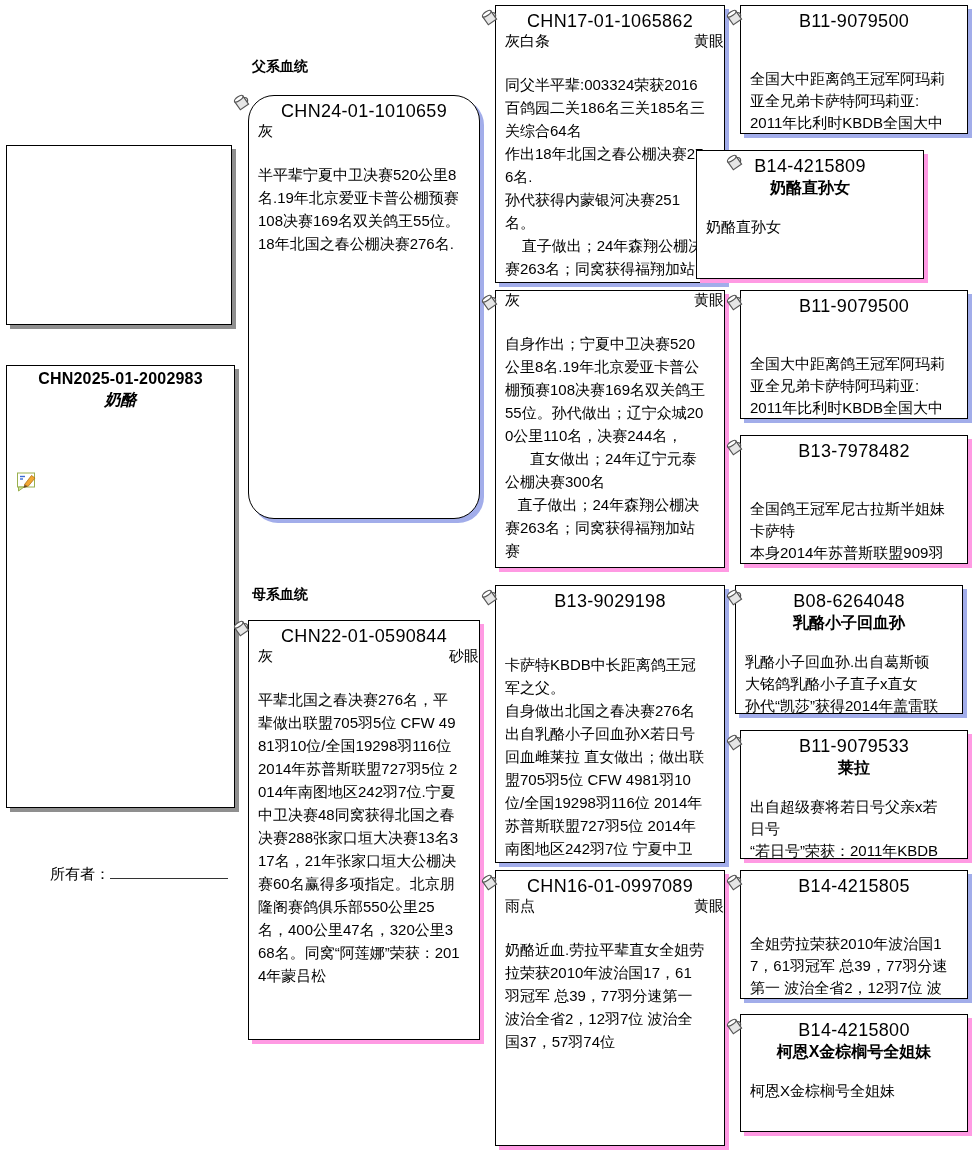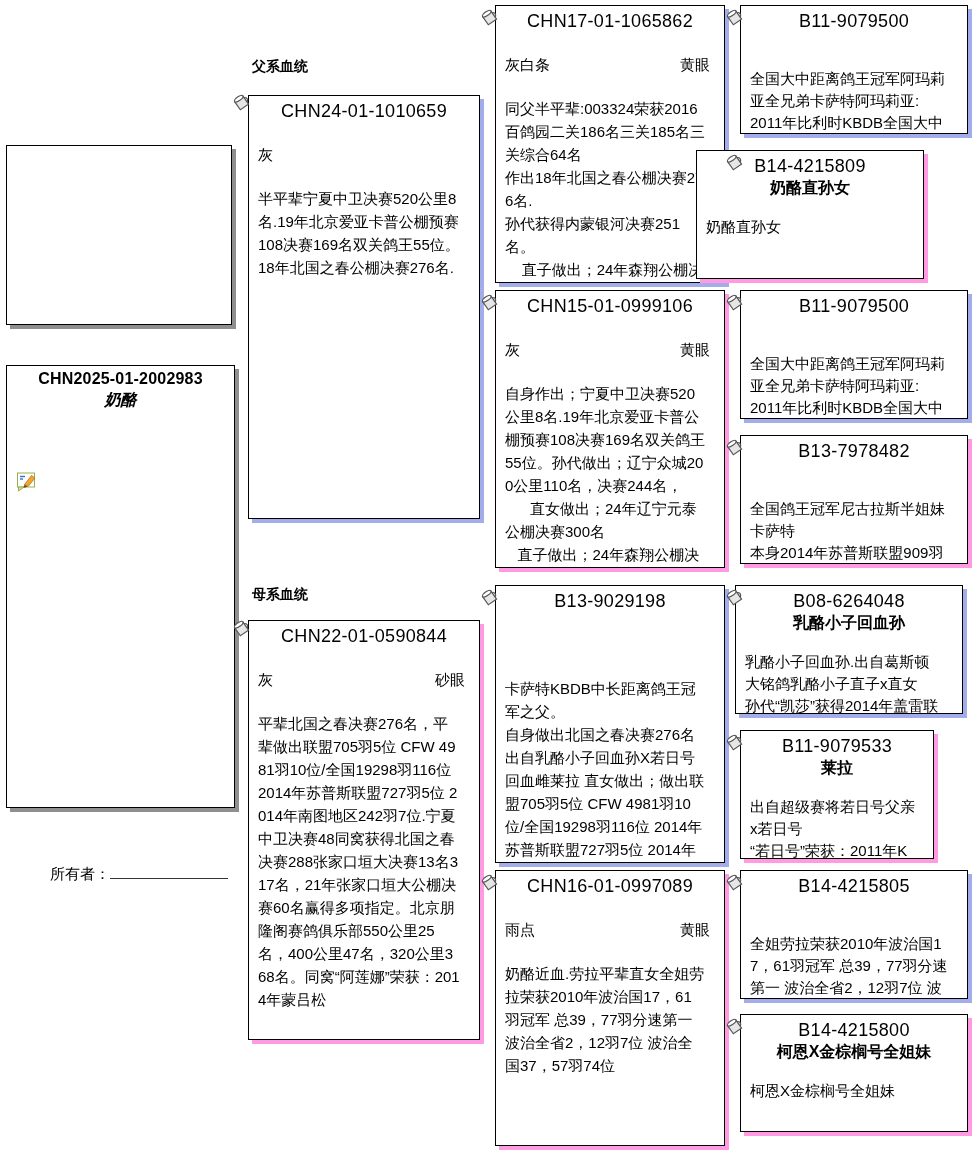--- a/index.html
+++ b/index.html
@@ -7,22 +7,22 @@
     position:relative; width:977px; height:1150px; background:#fff;
     font-family:"Liberation Sans","DejaVu Sans",sans-serif; color:#000;
     overflow:hidden;
   }
   .pbox {
     position:absolute; background:#fff; border:1px solid #000;
     overflow:hidden; box-sizing:border-box;
   }
   .ptitle { font-weight:normal; font-size:18px; text-align:center; margin-top:5px; letter-spacing:.3px; }
   .psub   { font-weight:bold; font-size:16px; text-align:center; margin-top:1px; }
-  .prow   { display:flex; justify-content:space-between; margin-top:24px;
-            padding:0 14px 0 9px; font-size:15px; min-height:20px; }
+  .prow   { display:flex; justify-content:space-between; 
+            padding:0 0 0 9px; font-size:15px; min-height:20px; }
   .pbody  { margin-top:21px; padding:0 18px 0 9px; font-size:15px; line-height:23px;
             white-space:pre-wrap; word-break:break-all; }
   .gg .pbody { margin-top:36px; line-height:22px; }
   .gg.has-sub .pbody { margin-top:17px; }
   .blood-label { position:absolute; font-weight:bold; font-size:14px; }
   .main-title { font-weight:bold; font-size:16px; text-align:center; margin-top:4px; letter-spacing:.2px; }
   .main-name  { font-weight:bold; font-size:16px; text-align:center; margin-top:2px;font-style:italic; }
   .owner-line { position:absolute; left:50px; top:864px; font-size:15px; }
   .owner-blank { display:inline-block; width:118px; border-bottom:1px solid #333; height:14px; }
   .bucket { position:absolute; width:24px; height:22px; z-index:5; }
@@ -48,21 +48,21 @@
         <line x1="4" y1="5.5" x2="9" y2="5.5" stroke="#3a6ad4" stroke-width="1.4"></line>
         <line x1="4" y1="8" x2="7" y2="8" stroke="#3a6ad4" stroke-width="1.4"></line>
         <path d="M8.5 13.5 L15.5 4.5 L19 7 L12 15.5 Z" fill="#f2a733" stroke="#b07010" stroke-width="0.8"></path>
         <path d="M8.5 13.5 L7.5 17 L11.5 15.8 Z" fill="#6e4a1e"></path>
       </svg>
     </span>
   </div>
 
   <div class="owner-line"><span>所有者：</span><span class="owner-blank"></span></div>
 
-  <div class="pbox" style="left: 248px; top: 95px; width: 232px; height: 424px; box-shadow: rgb(162, 173, 234) 4px 4px 0px 0px;">
+  <div class="pbox" style="left: 248px; top: 95px; width: 232px; height: 424px; box-shadow: rgb(162, 173, 234) 4px 4px 0px 0px; border-radius: 26px;">
     <div class="ptitle">CHN24-01-1010659</div>
     <div class="prow">
         <span>灰</span>
         <span></span>
       </div>
     <div class="pbody">半平辈宁夏中卫决赛520公里8名.19年北京爱亚卡普公棚预赛108决赛169名双关鸽王55位。18年北国之春公棚决赛276名.</div>
   </div>
 
   <div class="pbox" style="left: 248px; top: 620px; width: 232px; height: 420px; box-shadow: rgb(255, 154, 227) 4px 4px 0px 0px;">
     <div class="ptitle">CHN22-01-0590844</div>
@@ -79,21 +79,20 @@
         <span>灰白条</span>
         <span>黄眼</span>
       </div>
     <div class="pbody">同父半平辈:003324荣获2016百鸽园二关186名三关185名三关综合64名
 作出18年北国之春公棚决赛276名.
 孙代获得内蒙银河决赛251名。
     直子做出；24年森翔公棚决赛263名；同窝获得福翔加站赛</div>
   </div>
 
   <div class="pbox" style="left: 495px; top: 290px; width: 230px; height: 278px; box-shadow: rgb(255, 154, 227) 4px 4px 0px 0px;">
-    <div class="ptitle">CHN15-01-0999106</div>
     <div class="prow">
         <span>灰</span>
         <span>黄眼</span>
       </div>
     <div class="pbody">自身作出；宁夏中卫决赛520公里8名.19年北京爱亚卡普公棚预赛108决赛169名双关鸽王55位。孙代做出；辽宁众城200公里110名，决赛244名，
       直女做出；24年辽宁元泰公棚决赛300名
    直子做出；24年森翔公棚决赛263名；同窝获得福翔加站赛</div>
   </div>
 
   <div class="pbox" style="left: 495px; top: 585px; width: 230px; height: 278px; box-shadow: rgb(162, 173, 234) 4px 4px 0px 0px;">
@@ -139,21 +138,21 @@
 本身2014年苏普斯联盟909羽</div>
   </div>
 
   <div class="pbox gg has-sub" style="left: 735px; top: 585px; width: 228px; height: 129px; box-shadow: rgb(162, 173, 234) 4px 4px 0px 0px;">
     <div class="ptitle">B08-6264048</div>
     <div class="psub">乳酪小子回血孙</div>
     <div class="pbody">乳酪小子回血孙.出自葛斯顿大铭鸽乳酪小子直子x直女
 孙代“凯莎”获得2014年盖雷联</div>
   </div>
 
-  <div class="pbox gg has-sub" style="left: 740px; top: 730px; width: 194px; height: 129px; box-shadow: rgb(255, 154, 227) 4px 4px 0px 0px;">
+  <div class="pbox gg has-sub" style="left: 740px; top: 730px; width: 228px; height: 129px; box-shadow: rgb(255, 154, 227) 4px 4px 0px 0px;">
     <div class="ptitle">B11-9079533</div>
     <div class="psub">莱拉</div>
     <div class="pbody">出自超级赛将若日号父亲x若日号
 “若日号”荣获：2011年KBDB全</div>
   </div>
 
   <div class="pbox gg" style="left: 740px; top: 870px; width: 228px; height: 129px; box-shadow: rgb(162, 173, 234) 4px 4px 0px 0px;">
     <div class="ptitle">B14-4215805</div>
     <div class="pbody">全姐劳拉荣获2010年波治国17，61羽冠军 总39，77羽分速第一 波治全省2，12羽7位 波</div>
   </div>

